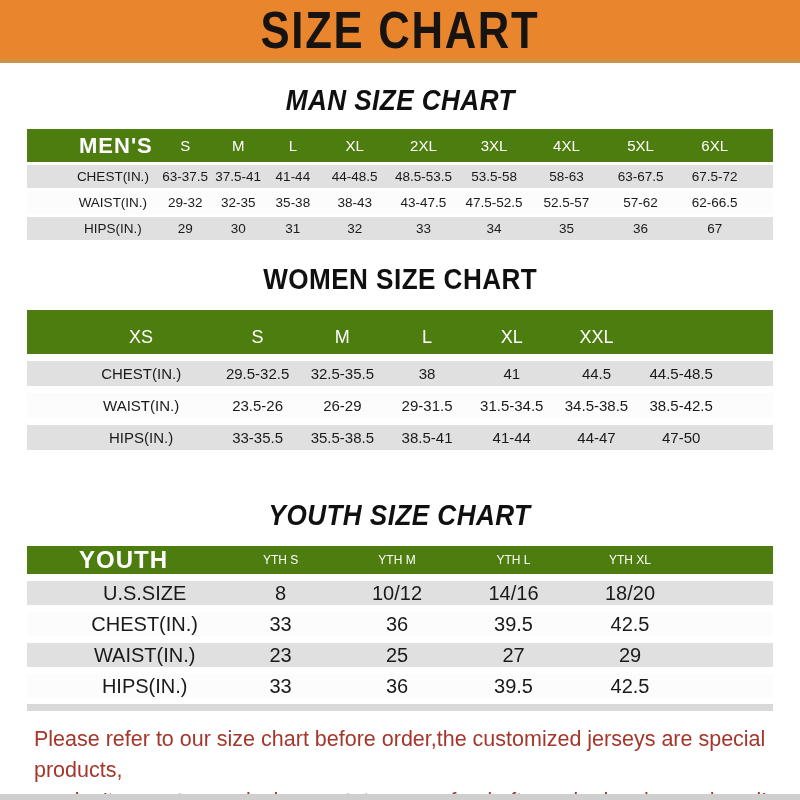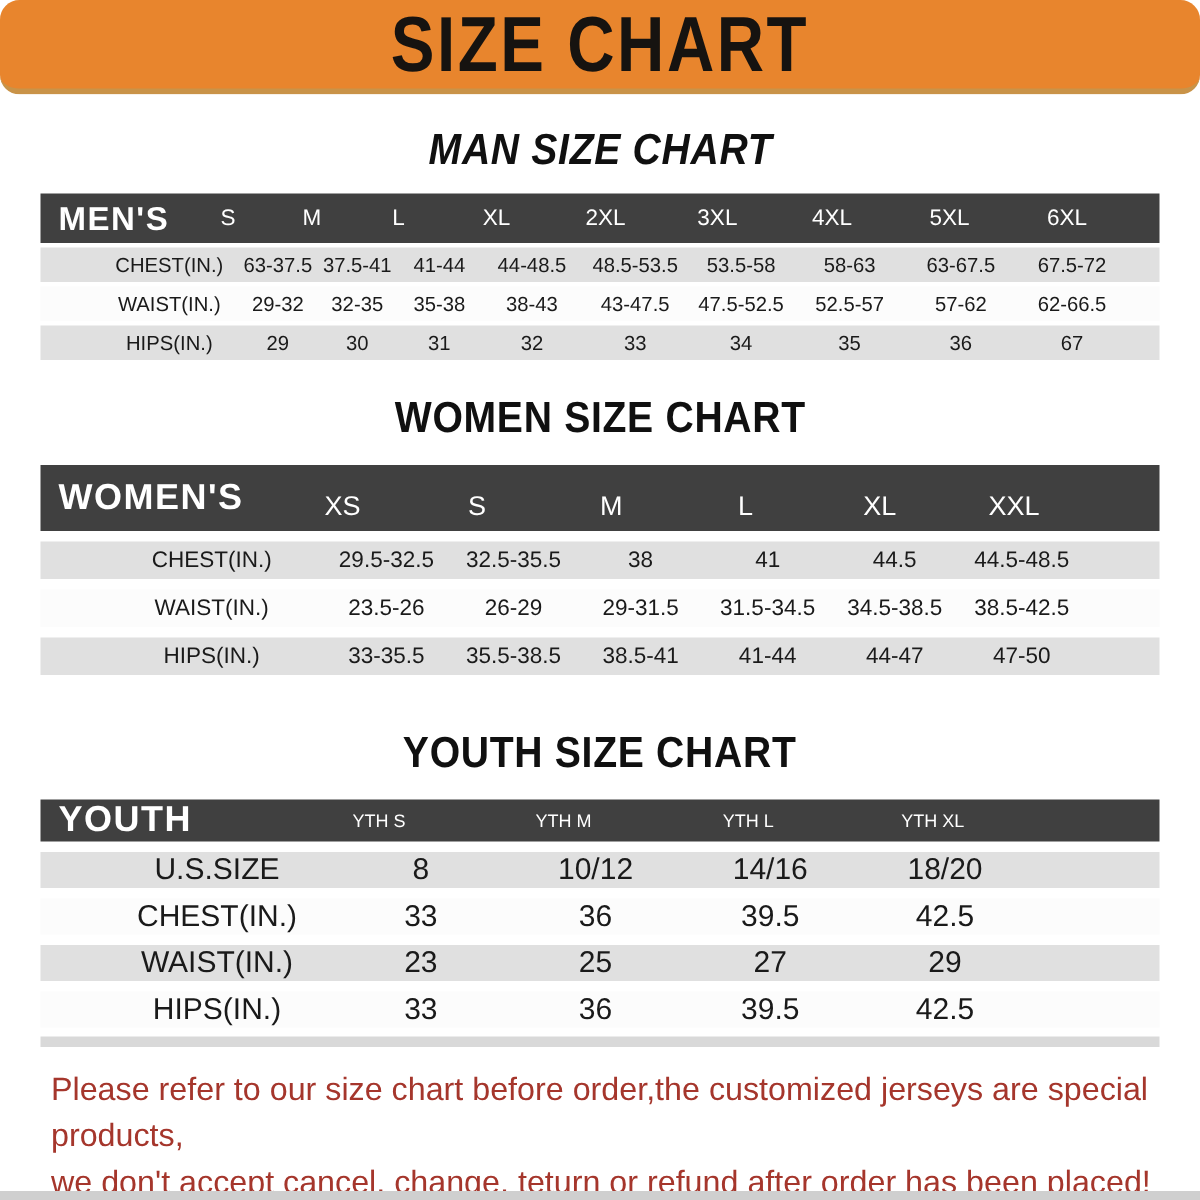--- a/index.html
+++ b/index.html
@@ -1,36 +1,36 @@
 <!DOCTYPE html>
 <html><head>
 <meta charset="utf-8">
 <style>
   * { margin:0; padding:0; box-sizing:border-box; }
   html,body { width:800px; height:800px; overflow:hidden; background:#ffffff;
               font-family:"Liberation Sans", sans-serif; color:#1a1a1a; position:relative; }
 
   
   .banner { height:63px; background:#E8852D; border-bottom:4px solid #C99348;
-            display:flex; align-items:center; justify-content:center;border-radius:13px; }
+            display:flex; align-items:center; justify-content:center; }
   .banner-title { font-weight:bold; font-size:52px; color:#161310;
                   letter-spacing:2px; transform:scaleX(0.84); white-space:nowrap; }
 
   
   .section-heading { text-align:center; }
   .section-heading span { display:inline-block; font-weight:bold; font-size:29px;
                           color:#101010; transform:scaleX(0.9); letter-spacing:0.5px;
                           white-space:nowrap; }
   .h-man   { margin-top:21px;font-style:italic; }
   .h-women { margin-top:23px; }
-  .h-youth { margin-top:36px; }
+  .h-youth { margin-top:49px;font-style:italic; }
 
   
   .tbl { margin:0 27px; }
-  .t-header { background:#404040; color:#ffffff; display:grid; align-items:center; }
+  .t-header { background:#4d7c0f; color:#ffffff; display:grid; align-items:center;padding-left:40px; }
   .t-row    { display:grid; align-items:center;padding-left:40px; }
   .row-gray  { background:#E0E0E0; }
   .row-white { background:#FCFCFC; }
   .t-hlabel { font-weight:bold; padding-left:12px; letter-spacing:1px; white-space:nowrap; }
   .t-hcell, .t-cell, .t-rlabel { text-align:center; white-space:nowrap; }
 
   
   .tbl-men { margin-top:12px; }
   .tbl-men .t-header, .tbl-men .t-row {
       grid-template-columns:13% 7.5% 7.5% 8% 9.5% 10% 10% 10.5% 10.5% 10.5% 1fr; }
@@ -121,21 +121,20 @@
       <span class="t-cell">36</span>
       <span class="t-cell">67</span>
     </div>
   </div>
 
 <div class="section-heading h-women">
   <span>WOMEN SIZE CHART</span>
 </div>
 <div class="tbl tbl-women">
     <div class="t-header">
-      <span class="t-hlabel">WOMEN'S</span>
       <span class="t-hcell">XS</span>
       <span class="t-hcell">S</span>
       <span class="t-hcell">M</span>
       <span class="t-hcell">L</span>
       <span class="t-hcell">XL</span>
       <span class="t-hcell">XXL</span>
     </div>
     <div class="t-row row-gray">
       <span class="t-rlabel">CHEST(IN.)</span>
       <span class="t-cell">29.5-32.5</span>

